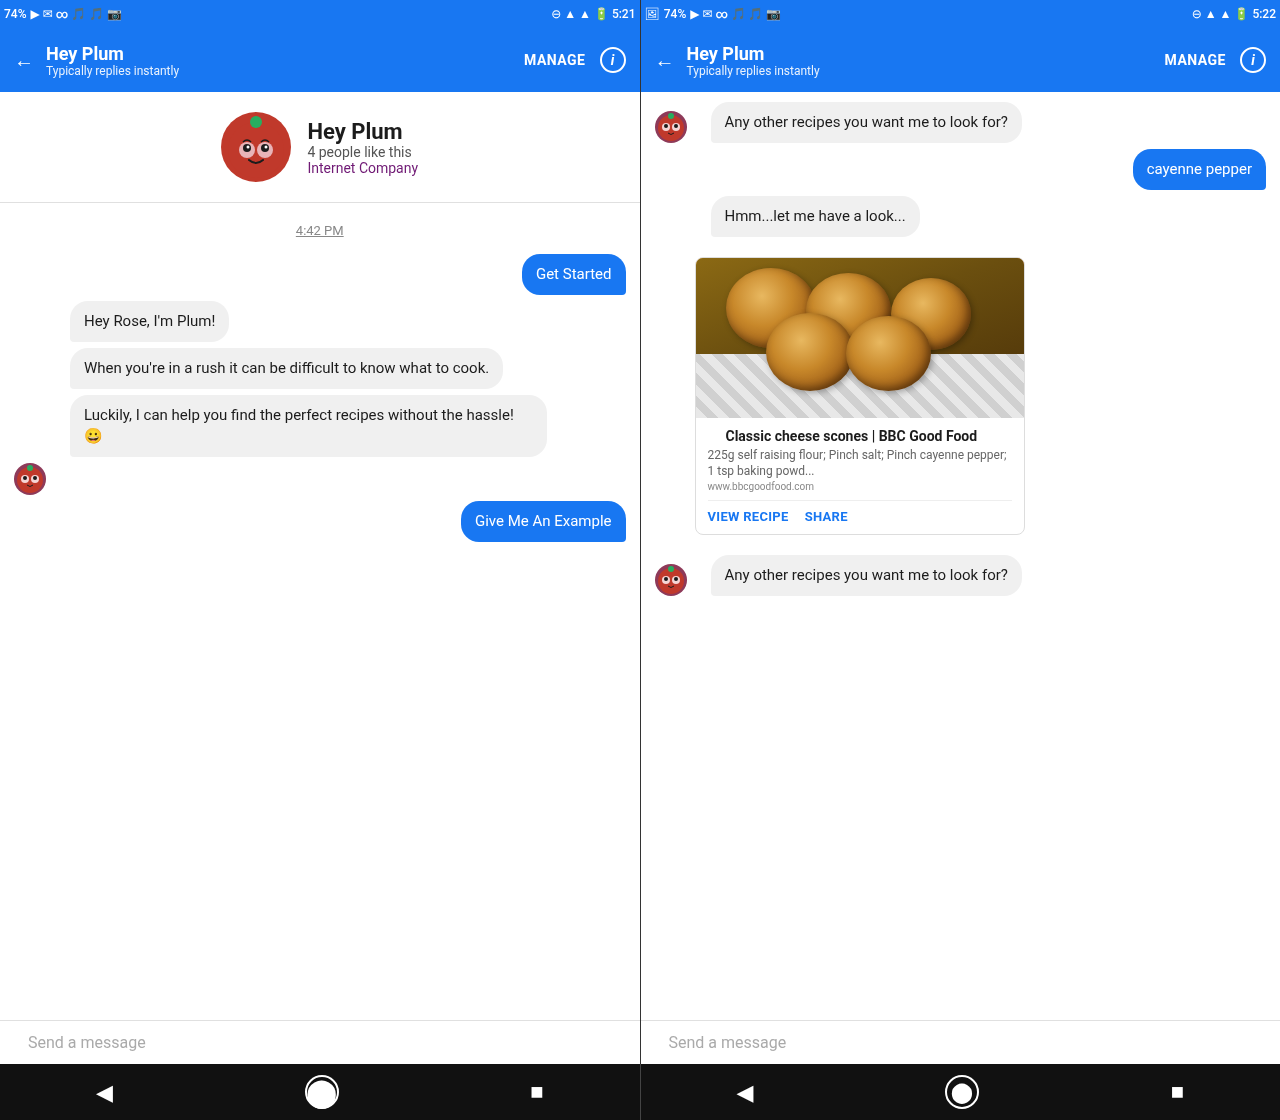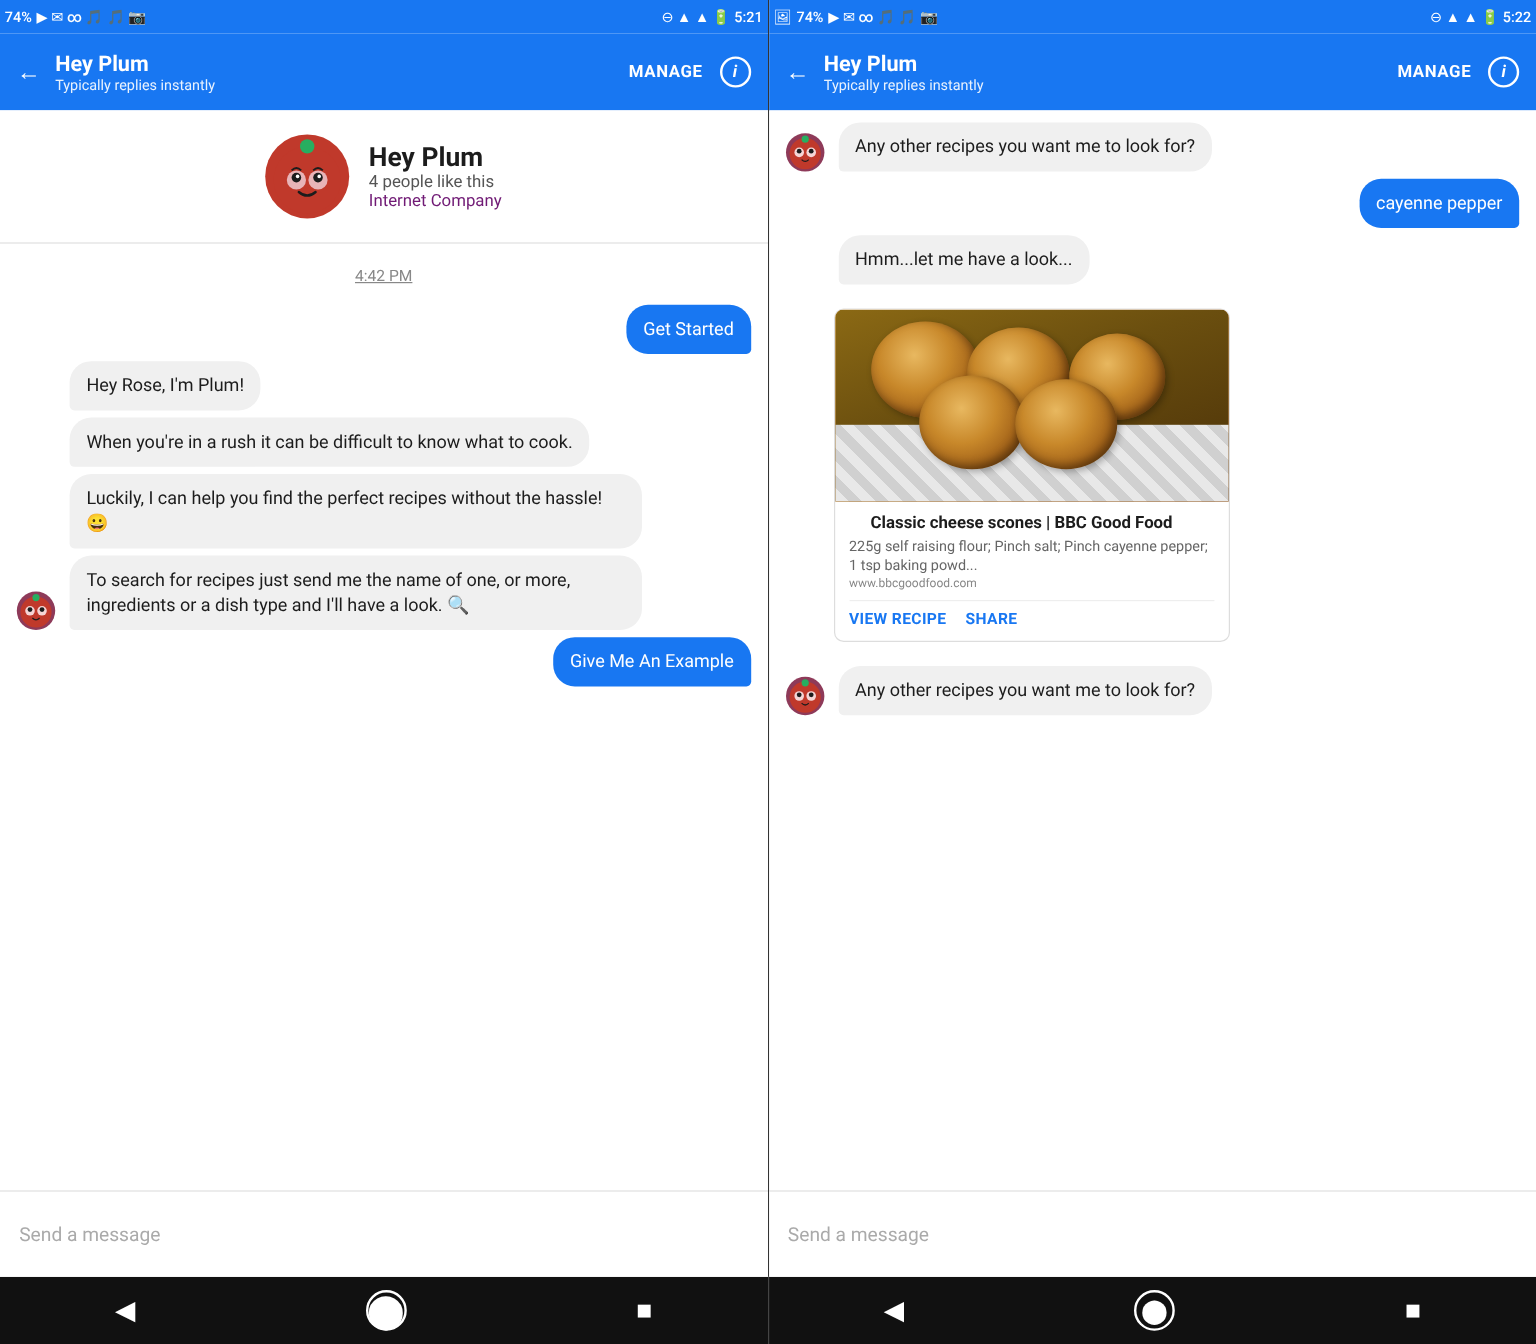--- a/index.html
+++ b/index.html
@@ -187,21 +187,21 @@
       text-align: center;
       color: #888;
       font-size: 13px;
       margin: 10px 0;
       text-decoration: underline;
     }
 
     .message-row {
       display: flex;
       align-items: flex-end;
-      gap: 12px;
+      gap: 24px;
     }
 
     .message-row.sent {
       justify-content: flex-end;
     }
 
     .message-row.received {
       justify-content: flex-start;
     }
 
@@ -238,26 +238,26 @@
       border-bottom-left-radius: 4px;
     }
 
     .spacer-avatar {
       width: 32px;
       flex-shrink: 0;
     }
 
     
     .message-input-area {
-      padding: 12px 16px;
+      padding: 12px 28px;
       border-top: 1px solid #e0e0e0;
       background: #fff;
       display: flex;
       align-items: center;
-      height: 72px;
+      height: 44px;
     }
 
     .message-input-text {
       color: #aaa;
       font-size: 16px;
     }
 
     .nav-icon {
       color: white;
       font-size: 22px;
@@ -438,21 +438,20 @@
             <svg width="32" height="32" viewBox="0 0 32 32">
               <circle cx="16" cy="17" r="13" fill="#c0392b"></circle>
               <circle cx="16" cy="5" r="3" fill="#27ae60"></circle>
               <circle cx="11" cy="16" r="4" fill="#f5d5d5"></circle>
               <circle cx="21" cy="16" r="4" fill="#f5d5d5"></circle>
               <circle cx="11" cy="15" r="2" fill="#1c1c1c"></circle>
               <circle cx="21" cy="15" r="2" fill="#1c1c1c"></circle>
               <path d="M13 22 Q16 25 19 22" stroke="#1c1c1c" stroke-width="1" fill="none"></path>
             </svg>
           </div>
-          <div class="bubble received">To search for recipes just send me the name of one, or more, ingredients or a dish type and I'll have a look. 🔍</div>
         </div>
 
         <div class="message-row sent">
           <div class="bubble sent">Give Me An Example</div>
         </div>
       </div>
     </div>
 
     <div class="message-input-area">
       <span class="message-input-text">Send a message</span>

